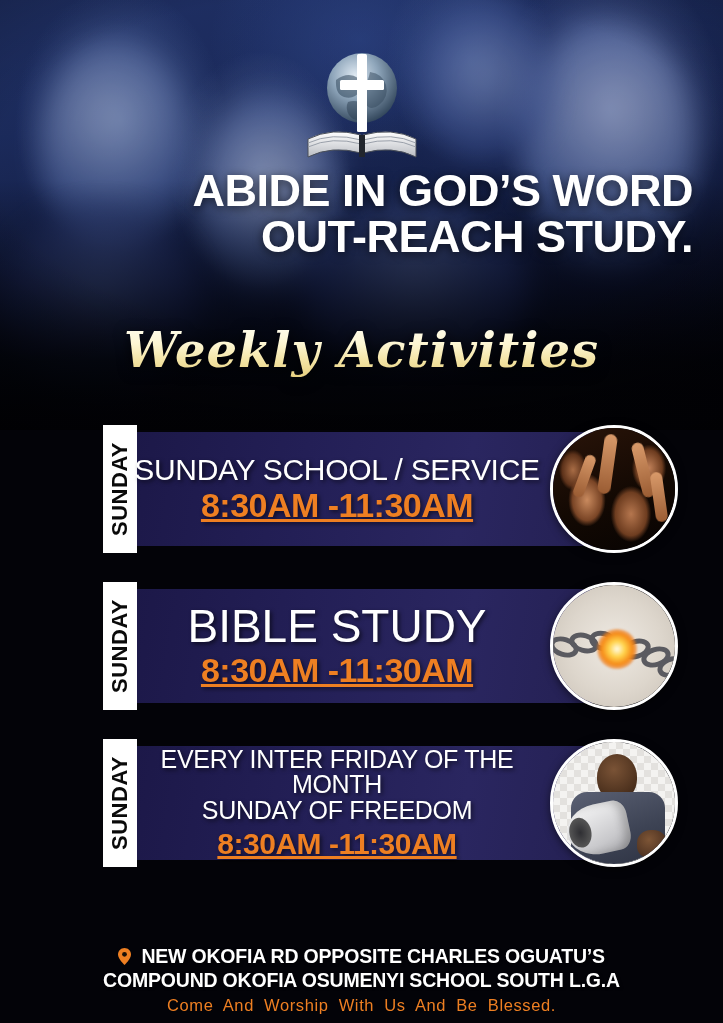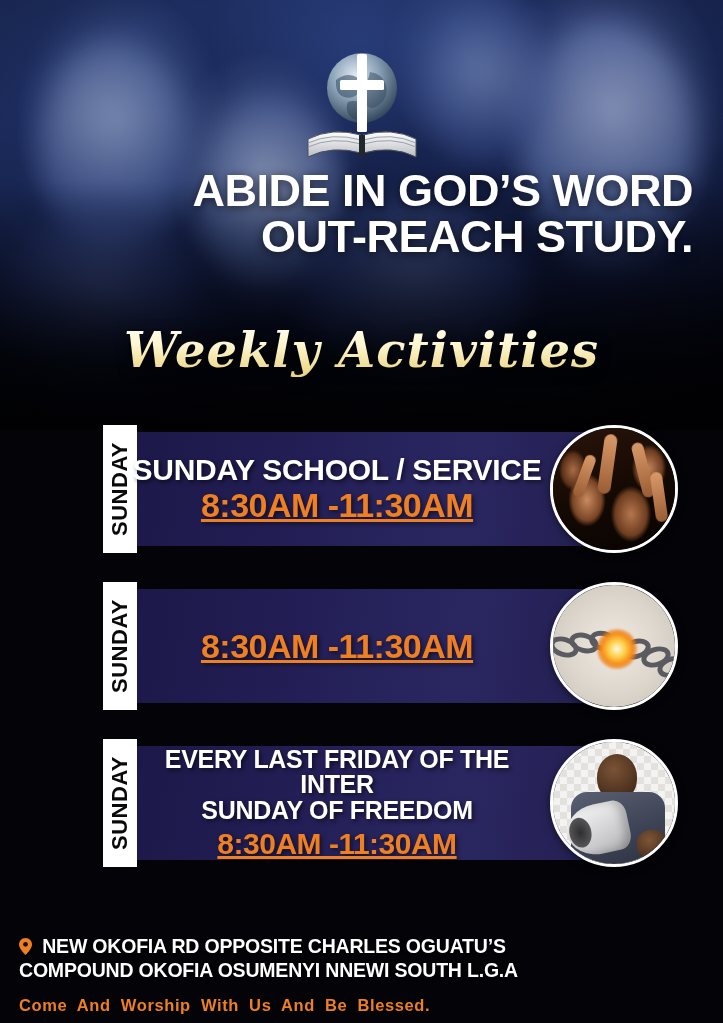--- a/index.html
+++ b/index.html
@@ -171,21 +171,21 @@
     height: 114px;
     display: flex;
     flex-direction: column;
     align-items: center;
     justify-content: center;
     text-align: center;
     padding: 0 6px;
   }
   .row .name {
     color: #ffffff;
-    font-weight: 700;
+    font-weight: 400;
     font-size: 30px;
     line-height: 1.03;
     letter-spacing: -0.3px;
     font-stretch: condensed;
     text-shadow: 2px 2px 4px rgba(0,0,0,0.6);
     white-space: nowrap;
   }
   .row.big .name { font-size: 46px; letter-spacing: 0px; }
   .row.multi .name { font-size: 25px; white-space: normal; }
   .row .time {
@@ -293,45 +293,45 @@
     width: 30px; height: 28px; border-radius: 46% 46% 40% 40%;
     background: radial-gradient(circle at 40% 35%, #7d5536, #4b3020 75%);
   }
 
   
   .footer {
     position: absolute;
     left: 0; right: 0;
     bottom: 8px;
     z-index: 6;
-    text-align: left;
-    padding: 0 19px;
+    text-align: center;
+    padding: 0 28px;
   }
   .addr-line {
     color: #ffffff;
     font-weight: 900;
     font-size: 19.5px;
     line-height: 1.13;
     letter-spacing: -0.2px;
     font-stretch: condensed;
     white-space: nowrap;
     text-shadow: 1px 1px 3px rgba(0,0,0,0.7);
   }
   .pin-icon {
     display: inline-block;
     vertical-align: -2px;
     margin-right: 5px;
   }
   .tagline {
     color: #ee7f22;
-    font-weight: 700;
+    font-weight: 400;
     font-size: 16.5px;
     letter-spacing: 0.6px;
     word-spacing: 5px;
-    margin-top: 15px;
+    margin-top: 5px;
     white-space: nowrap;
   }
   .blessing {
     margin-top: 11px;
     font-family: "DejaVu Serif", serif;
     font-style: italic;
     font-size: 27px;
     letter-spacing: 1.2px;
     background: linear-gradient(180deg, #ffffff 0%, #e2e2e6 45%, #a9a9b2 100%);
     -webkit-background-clip: text;
@@ -417,20 +417,21 @@
         </div>
       </div>
     </div>
 
     <div class="row big">
       <div class="bar"></div>
       <div class="daytag">
         <span>SUNDAY</span>
       </div>
       <div class="content">
+        <div class="name">BIBLE STUDY</div>
         <div class="time">8:30AM -11:30AM</div>
       </div>
       <div class="photo ph-chain">
         <div class="inner">
           <div class="lnk" style="left:-4px; top:52px;  width:30px; height:20px; transform:rotate(18deg);"></div>
           <div class="lnk" style="left:16px; top:48px;  width:30px; height:20px; transform:rotate(16deg);"></div>
           <div class="lnk" style="left:36px; top:46px;  width:28px; height:20px; transform:rotate(14deg);"></div>
           <div class="lnk" style="left:68px; top:54px;  width:30px; height:20px; transform:rotate(-16deg);"></div>
           <div class="lnk" style="left:88px; top:62px;  width:30px; height:20px; transform:rotate(-18deg);"></div>
           <div class="lnk" style="left:104px;top:72px;  width:28px; height:20px; transform:rotate(-22deg);"></div>
@@ -438,21 +439,21 @@
         </div>
       </div>
     </div>
 
     <div class="row multi">
       <div class="bar"></div>
       <div class="daytag">
         <span>SUNDAY</span>
       </div>
       <div class="content">
-        <div class="name">EVERY LAST FRIDAY OF THE INTER</div>
+        <div class="name">EVERY INTER FRIDAY OF THE MONTH</div>
         <div class="name">SUNDAY OF FREEDOM</div>
         <div class="time">8:30AM -11:30AM</div>
       </div>
       <div class="photo ph-megaphone">
         <div class="inner">
           <div class="head"></div>
           <div class="suit"></div>
           <div class="cone"></div>
           <div class="hand"></div>
         </div>
@@ -464,17 +465,17 @@
   <div class="footer">
     <div class="addr-line">
       <span class="pin-icon">
         <svg width="13" height="17" viewBox="0 0 13 17">
           <path d="M6.5 0C2.9 0 0 2.9 0 6.5C0 11 6.5 17 6.5 17S13 11 13 6.5C13 2.9 10.1 0 6.5 0Z" fill="#ee7f22"></path>
           <circle cx="6.5" cy="6.3" r="2.4" fill="#1a1008"></circle>
         </svg>
       </span>
       <span>NEW OKOFIA RD OPPOSITE CHARLES OGUATU’S</span>
     </div>
-    <div class="addr-line">COMPOUND OKOFIA OSUMENYI NNEWI SOUTH L.G.A</div>
+    <div class="addr-line">COMPOUND OKOFIA OSUMENYI SCHOOL SOUTH L.G.A</div>
     <div class="tagline">Come And Worship With Us And Be Blessed.</div>
   </div>
 
 </div>
 
 </body></html>

